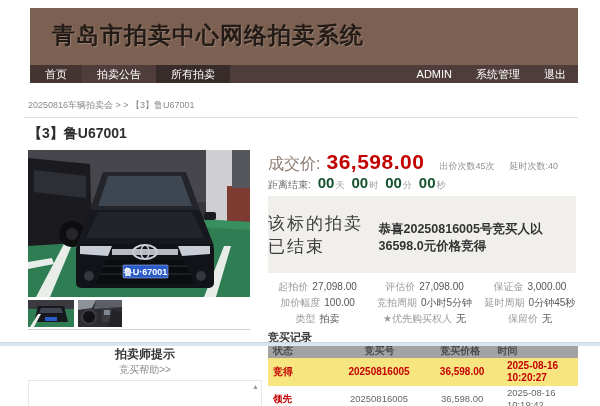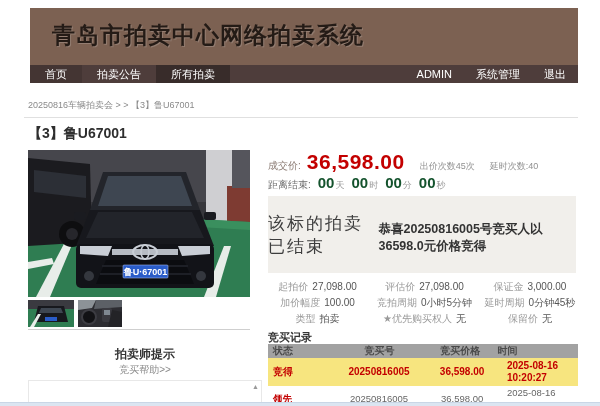--- a/index.html
+++ b/index.html
@@ -1,18 +1,18 @@
 <!DOCTYPE html>
 <html><head>
 <meta charset="utf-8">
 <style>
   * { margin:0; padding:0; box-sizing:border-box; }
   html,body { width:600px; height:406px; overflow:hidden; background:#fff;
     font-family:"Liberation Sans","DejaVu Sans",sans-serif; color:#333; }
-  .page { position:relative; width:600px; height:406px; }
+  .page { position:relative; width:600px; height:346px; }
 
   
   .banner { position:absolute; left:30px; top:8px; width:548px; height:57px; overflow:hidden; background:#7c6152; }
   .crowd { position:absolute; inset:-8px; filter:blur(3px);
     background:
       radial-gradient(ellipse 20px 16px at 4% 28%, #3a2b24 55%, transparent 58%),
       radial-gradient(ellipse 16px 13px at 12% 70%, #c59b7c 55%, transparent 58%),
       radial-gradient(ellipse 18px 15px at 21% 35%, #46332a 55%, transparent 58%),
       radial-gradient(ellipse 15px 12px at 30% 72%, #b98f70 55%, transparent 58%),
       radial-gradient(ellipse 19px 15px at 38% 30%, #3f2e26 55%, transparent 58%),
@@ -57,21 +57,21 @@
   .thumb svg { display:block; }
   .thumb-rule { margin-top:2px; width:222px; border-top:1px solid #cfcfcf; }
   .tips-head { margin-top:16px; width:234px; display:flex; justify-content:flex-end; align-items:center;flex-direction:column; }
   .tips-title { font-size:12px; font-weight:bold; color:#333; }
   .help-link { font-size:10px; color:#8a8a8a; cursor:pointer; }
   .tips-box { margin-top:3px; width:234px; height:46px; border:1px solid #e8e8e8; position:relative; background:#fff; }
   .scroll-up { position:absolute; right:2px; top:2px; font-size:7px; color:#999; cursor:pointer; line-height:8px; }
 
   
   .price-row { height:22px; display:flex; align-items:baseline; }
-  .lbl { font-size:10px; color:#8a7a72; }
+  .lbl { font-size:16px; color:#8a7a72; }
   .price-val { font-size:21px; font-weight:bold; color:#c30000; margin-left:6px; letter-spacing:0.5px; }
   .price-meta { font-size:9px; color:#909090; margin-left:15px; }
   .countdown-row { margin-top:2px; height:18px; display:flex; align-items:baseline; }
   .cd-lbl { font-size:10px; color:#6f6f6f; }
   .cd-num { font-size:15px; font-weight:bold; color:#14532d; margin-left:7px; }
   .cd-unit { font-size:9px; color:#9a9a9a; margin-left:1px; }
   .result-box { margin-top:4px; width:308px; height:77px; background:#f1efeb;
     display:flex; align-items:center; justify-content:center; }
   .result-line1 { font-size:17px; color:#3d3d3d; letter-spacing:2px; }
   .result-line2 { font-size:12.5px; font-weight:bold; color:#333; margin-top:6px; }

